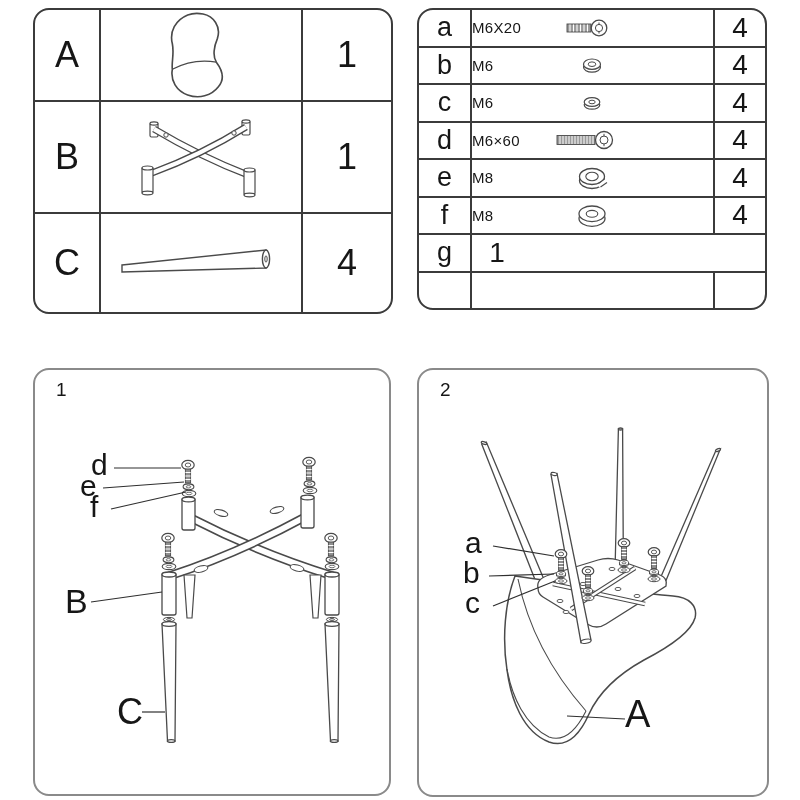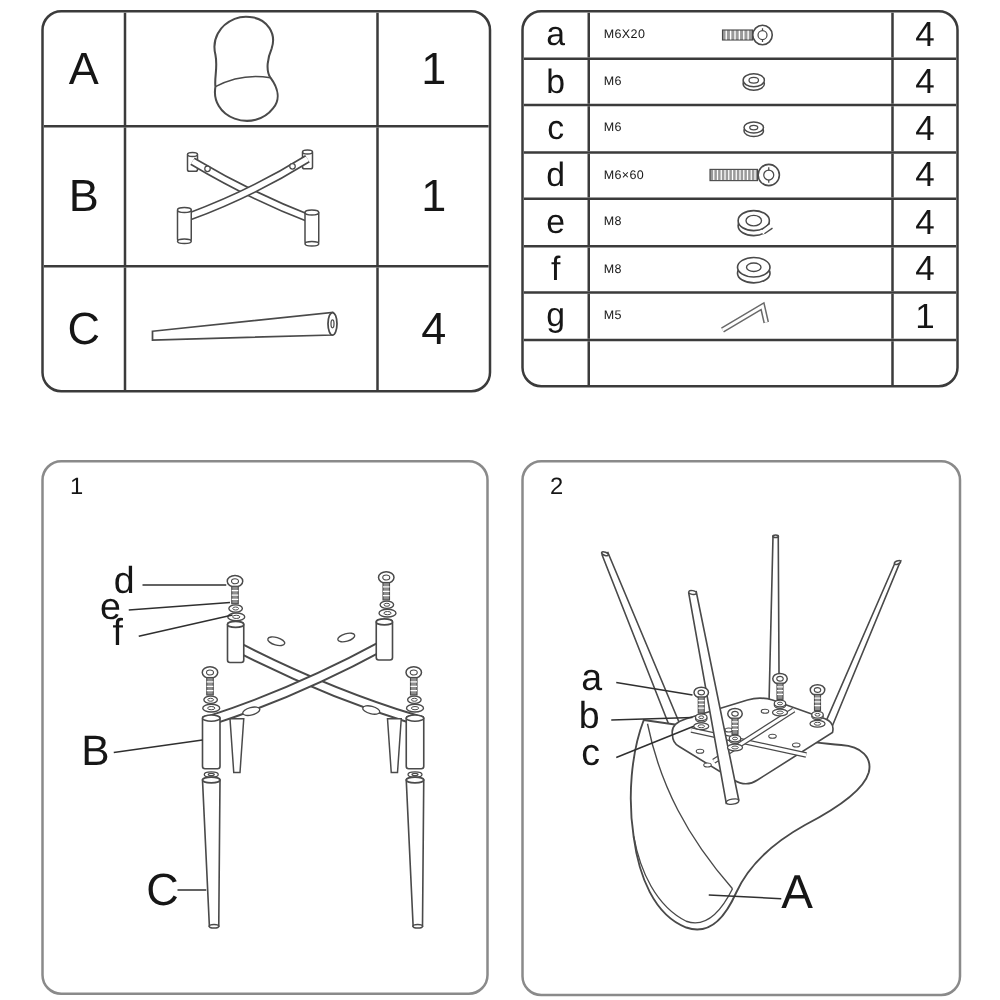--- a/index.html
+++ b/index.html
@@ -12,21 +12,21 @@
   #hw-table{left:417px;top:8px;width:346px;height:298px;display:flex;flex-direction:column;}
   .prow{display:flex;border-bottom:2px solid #3b3b3b;}
   .prow:last-child{border-bottom:none;}
   .prow .c-letter{width:64px;border-right:2px solid #3b3b3b;display:flex;align-items:center;justify-content:center;font-size:36px;}
   .prow .c-art{flex:1;border-right:2px solid #3b3b3b;display:flex;align-items:center;justify-content:center;}
   .prow .c-qty{width:88px;display:flex;align-items:center;justify-content:center;font-size:36px;}
   .hrow{flex:1;display:flex;border-bottom:2px solid #3b3b3b;}
   .hrow:last-child{border-bottom:none;}
   .hrow .h-letter{width:51px;border-right:2px solid #3b3b3b;display:flex;align-items:center;justify-content:center;font-size:27px;}
   .hrow .h-spec{flex:1;border-right:2px solid #3b3b3b;display:flex;align-items:center;}
-  .hrow .h-spec .spec-text{width:70px;padding-left:11px;font-size:10px;letter-spacing:.3px;}
+  .hrow .h-spec .spec-text{width:70px;font-size:15px;letter-spacing:.3px;}
   .hrow .h-spec .spec-icon{width:100px;display:flex;align-items:center;justify-content:center;}
   .hrow .h-qty{width:50px;display:flex;align-items:center;justify-content:center;font-size:28px;}
   .step-panel{position:absolute;border:2px solid #8a8a8a;border-radius:16px;background:#fff;}
   #step1{left:33px;top:368px;width:354px;height:424px;}
   #step2{left:417px;top:368px;width:348px;height:425px;}
   .step-num{position:absolute;left:21px;top:9px;font-size:19px;}
   .step-panel svg.art{position:absolute;left:0;top:0;}
   .plabel{position:absolute;line-height:1;}
   
   #lbl-d{left:56px;top:80px;font-size:30px;}
@@ -215,29 +215,20 @@
           <ellipse cx="50" cy="13.8" rx="13" ry="7.8" fill="#fff" stroke="#4a4a4a" stroke-width="1.3"></ellipse>
           <ellipse cx="50" cy="13.8" rx="5.8" ry="3.4" fill="#fff" stroke="#4a4a4a" stroke-width="1.1"></ellipse>
         </svg>
       </span>
     </div>
     <div class="h-qty">4</div>
   </div>
 
   <div class="hrow">
     <div class="h-letter">g</div>
-    <div class="h-spec">
-      <span class="spec-text">M5</span>
-      <span class="spec-icon">
-        <svg width="100" height="30" viewBox="0 0 100 30">
-          <path d="M25,26 L57,7 L60,20" fill="none" stroke="#6a6a6a" stroke-width="4.6"></path>
-          <path d="M25,26 L57,7 L60,20" fill="none" stroke="#fff" stroke-width="2.2"></path>
-        </svg>
-      </span>
-    </div>
     <div class="h-qty">1</div>
   </div>
 
   <div class="hrow">
     <div class="h-letter"></div>
     <div class="h-spec">
       <span class="spec-text"></span>
     </div>
     <div class="h-qty"></div>
   </div>

